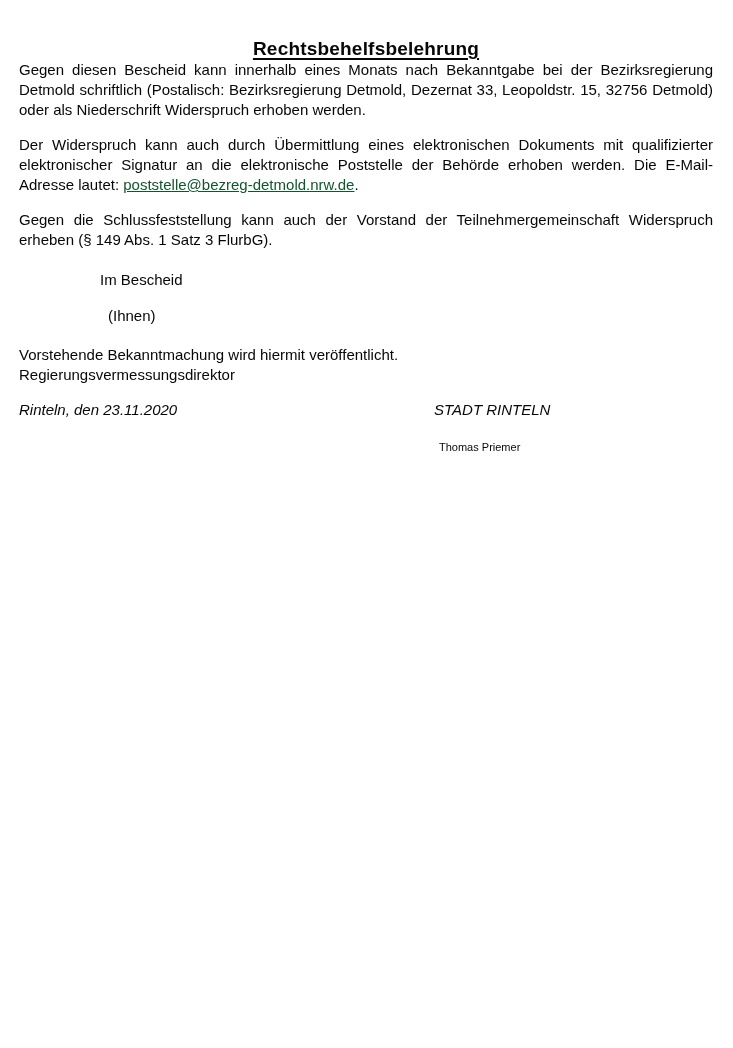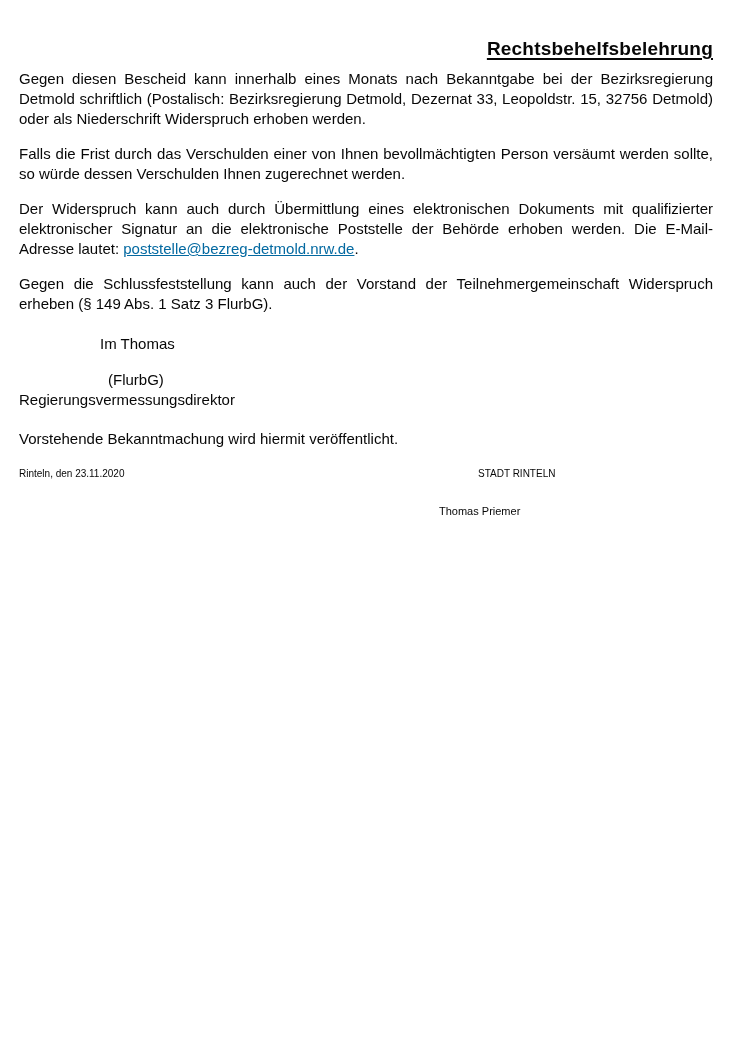--- a/index.html
+++ b/index.html
@@ -15,22 +15,22 @@
     color: #070707;
   }
   .page {
     box-sizing: border-box;
     width: 733px;
     height: 1048px;
     padding: 0 20px 0 19px;
     background: #ffffff;
   }
   .doc-title {
-    margin: 37px 0 9px 0;
-    text-align: right;
+    margin: 37px 0 0 0;
+    text-align: center;
     font-size: 19px;
     line-height: 23px;
     font-weight: bold;
     text-decoration: underline;
     text-decoration-thickness: 2px;
     text-underline-offset: 3px;
     letter-spacing: 0.2px;
   }
   .body-text {
     font-size: 15px;
@@ -55,61 +55,60 @@
   }
   .line-im-auftrag   { margin-top: 20px; padding-left: 81px; }
   .line-gez          { margin-top: 18px; padding-left: 76px; }
   .line-paren        { margin-top: 16px; padding-left: 89px; }
   .line-role         { padding-left: 0; }
   .line-publication  { margin-top: 19px; }
   .row-date {
     margin-top: 15px;
     display: flex;
     align-items: flex-start;
-    font-size: 10px;
+    font-size: 15px;
     line-height: 20px;
+    font-style: italic;
   }
   .row-date .left-cell {
     width: 415px;
     flex: 0 0 415px;
   }
   .row-date .right-cell {
     flex: 1;
-    margin-left: 44px;
   }
   .right-cell div { margin: 0; }
   .line-mayor-name {
     margin-top: 17px;
     padding-left: 420px;
     font-size: 11px;
     line-height: 20px;
   }
 </style>
 </head>
 <body>
 
 <div class="page">
 
   <h1 class="doc-title">Rechtsbehelfsbelehrung</h1>
 
   <div class="body-text" id="paragraphs-container">
       <p class="first-para"><span>Gegen diesen Bescheid kann innerhalb eines Monats nach Bekanntgabe bei der Bezirksregierung Detmold schriftlich (Postalisch: Bezirksregierung Detmold, Dezernat 33, Leopoldstr. 15, 32756 Detmold) oder als Niederschrift Widerspruch erhoben werden.</span></p>
-      <p><span>Falls die Frist durch das Verschulden einer von Ihnen bevollmächtigten Person versäumt werden sollte, so würde dessen Verschulden Ihnen zugerechnet werden.</span></p>
-      <p><span>Der Widerspruch kann auch durch Übermittlung eines elektronischen Dokuments mit qualifizierter elektronischer Signatur an die elektronische Poststelle der Behörde erhoben werden. Die E-Mail-Adresse lautet: </span><a class="email-link" style="color: #0369a1;">poststelle@bezreg-detmold.nrw.de</a><span>.</span></p>
+      <p><span>Der Widerspruch kann auch durch Übermittlung eines elektronischen Dokuments mit qualifizierter elektronischer Signatur an die elektronische Poststelle der Behörde erhoben werden. Die E-Mail-Adresse lautet: </span><a class="email-link" style="color: #14532d;">poststelle@bezreg-detmold.nrw.de</a><span>.</span></p>
       <p><span>Gegen die Schlussfeststellung kann auch der Vorstand der Teilnehmergemeinschaft Widerspruch erheben (§ 149 Abs. 1 Satz 3 FlurbG).</span></p>
     </div>
 
-  <p class="sig-line line-im-auftrag">Im Thomas</p>
+  <p class="sig-line line-im-auftrag">Im Bescheid</p>
 
 
-  <p class="sig-line line-paren">(FlurbG)</p>
+  <p class="sig-line line-paren">(Ihnen)</p>
+
+  <p class="sig-line line-publication">Vorstehende Bekanntmachung wird hiermit veröffentlicht.</p>
 
   <p class="sig-line line-role">Regierungsvermessungsdirektor</p>
-
-  <p class="sig-line line-publication">Vorstehende Bekanntmachung wird hiermit veröffentlicht.</p>
 
   <div class="row-date">
     <div class="left-cell">Rinteln, den 23.11.2020</div>
     <div class="right-cell">
       <div>STADT RINTELN</div>
     </div>
   </div>
 
   <p class="line-mayor-name">Thomas Priemer</p>
 

